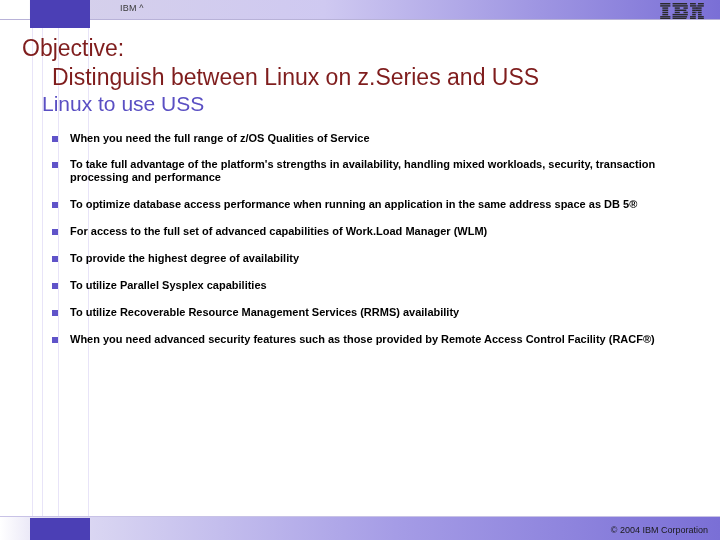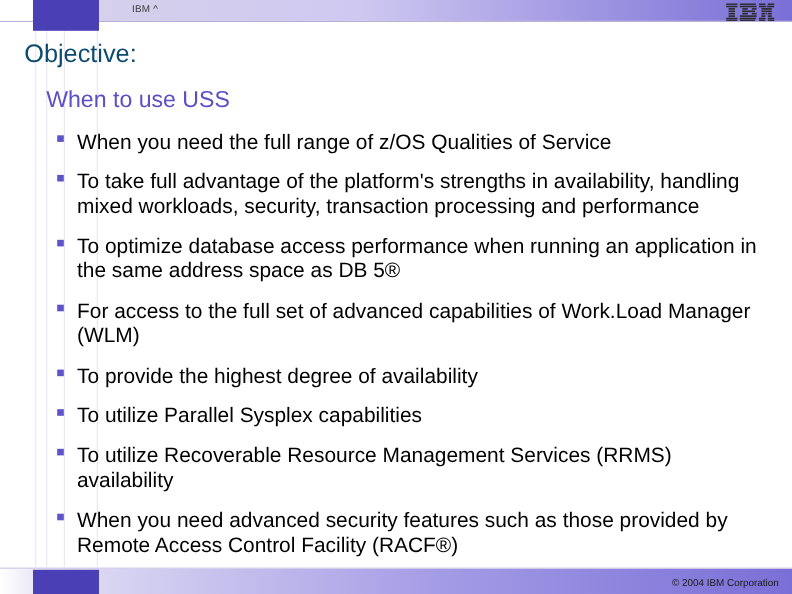--- a/index.html
+++ b/index.html
@@ -58,44 +58,43 @@
 
   
   .content {
     position: absolute;
     left: 0; right: 0; top: 20px; bottom: 24px;
     padding: 14px 20px 0 22px;
     z-index: 2;
   }
   .objective-heading {
     font-size: 23px;
-    color: #0c4a6e;
+    color: #7f1d1d;
     line-height: 1.25;
     font-weight: 400;
-    margin-bottom: 16px;
   }
   .objective-heading .line1 { display: block; }
   .objective-heading .line2 { display: block; padding-left: 30px; }
 
   .section-title {
     font-size: 21px;
     color: #5a4fc3;
     padding-left: 20px;
     margin-bottom: 16px;
     font-weight: 400;
   }
 
   ul.bullets {
     list-style: none;
     padding-left: 30px;
   }
   ul.bullets li {
     position: relative;
-    font-size: 19px;
-    font-weight: 400;
+    font-size: 11px;
+    font-weight: 700;
     color: #000;
     line-height: 1.18;
     margin-bottom: 14px;
     padding-left: 18px;
     padding-right: 10px;
   }
   ul.bullets li::before {
     content: "";
     position: absolute;
     left: 0; top: 4px;
@@ -183,23 +182,24 @@
   <div class="left-stripes">
     <div class="s s1"></div>
       <div class="s s2"></div>
       <div class="s s3"></div>
       <div class="s s4"></div>
   </div>
 
   <div class="content">
     <div class="objective-heading">
       <span class="line1">Objective:</span>
+      <span class="line2">Distinguish between Linux on z.Series and USS</span>
     </div>
 
-    <div class="section-title">When to use USS</div>
+    <div class="section-title">Linux to use USS</div>
 
     <ul class="bullets">
       <li>When you need the full range of z/OS Qualities of Service</li>
       <li>To take full advantage of the platform's strengths in availability, handling mixed workloads, security, transaction processing and performance</li>
       <li>To optimize database access performance when running an application in the same address space as DB 5®</li>
       <li>For access to the full set of advanced capabilities of Work.Load Manager (WLM)</li>
       <li>To provide the highest degree of availability</li>
       <li>To utilize Parallel Sysplex capabilities</li>
       <li>To utilize Recoverable Resource Management Services (RRMS) availability</li>
       <li>When you need advanced security features such as those provided by Remote Access Control Facility (RACF®)</li>

